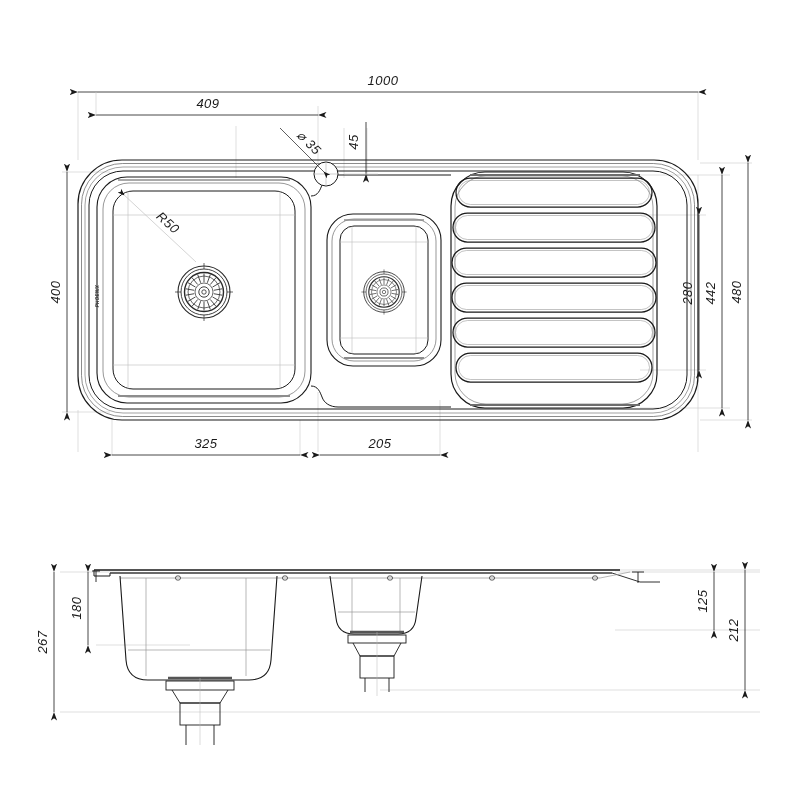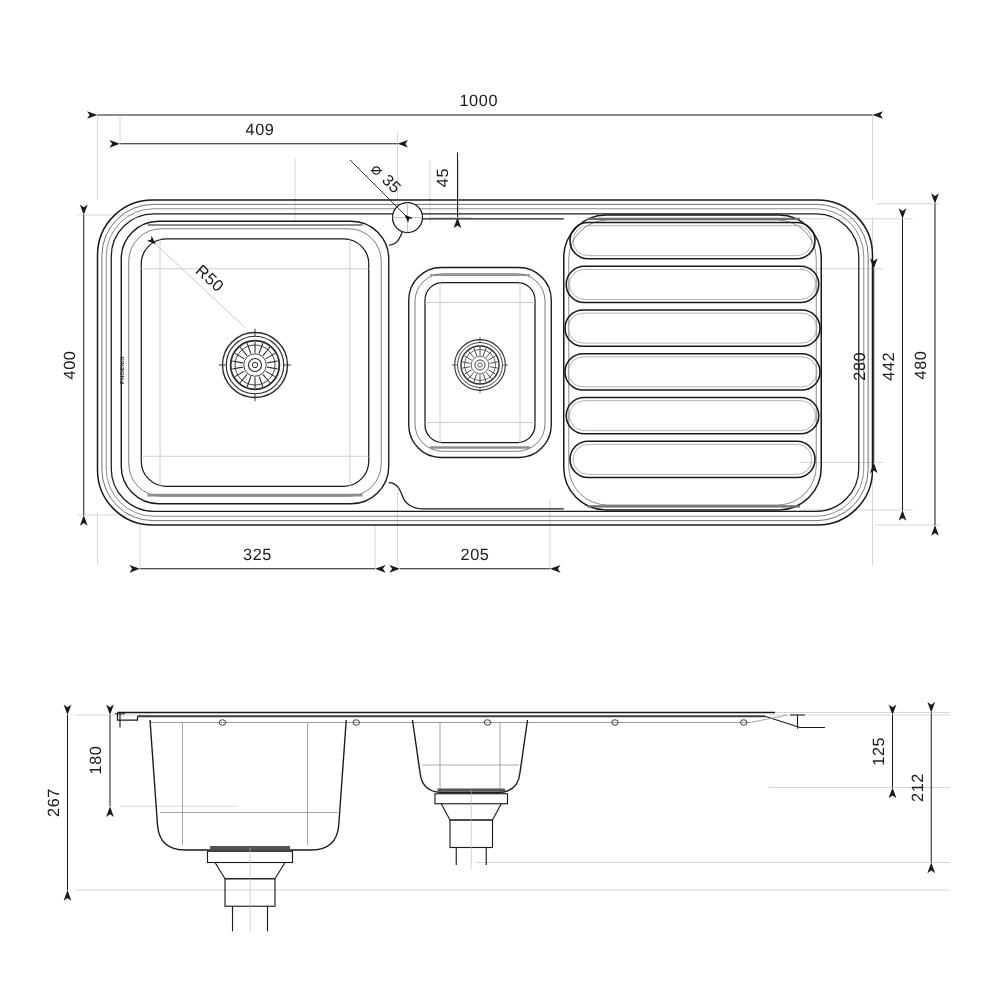--- a/index.html
+++ b/index.html
@@ -12,20 +12,21 @@
     width: 800px;
     height: 800px;
     font-family: "Liberation Sans", sans-serif;
     overflow: hidden;
   }
   #drawing-root {
     position: relative;
     width: 800px;
     height: 800px;
     background: #ffffff;
+    font-style: italic;
   }
   svg#tech-drawing {
     display: block;
     width: 800px;
     height: 800px;
   }
   .dimtext {
     font-family: "Liberation Sans", sans-serif;
     font-size: 13px;
     fill: #1a1a1a;

